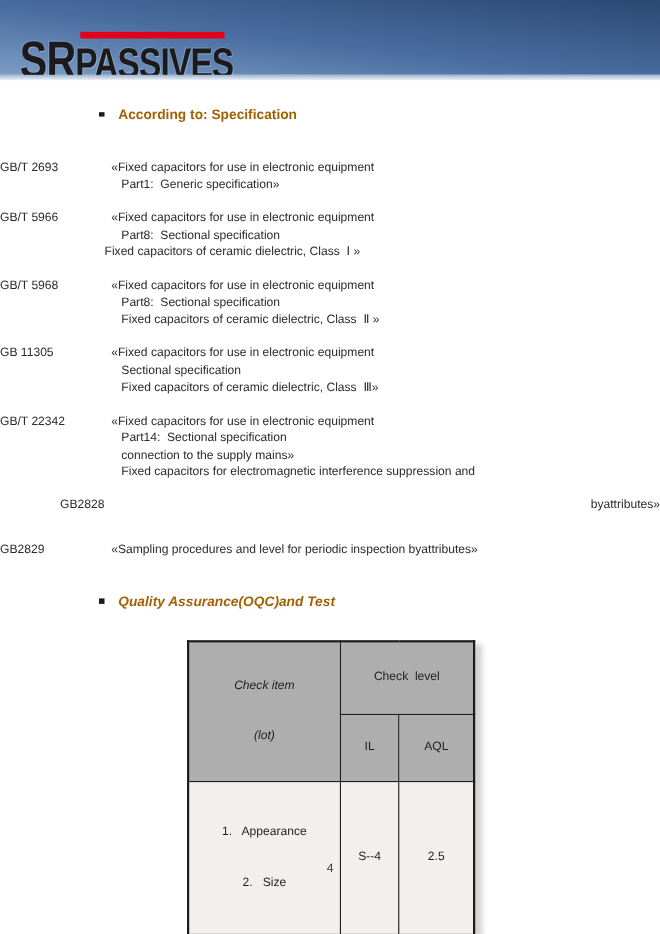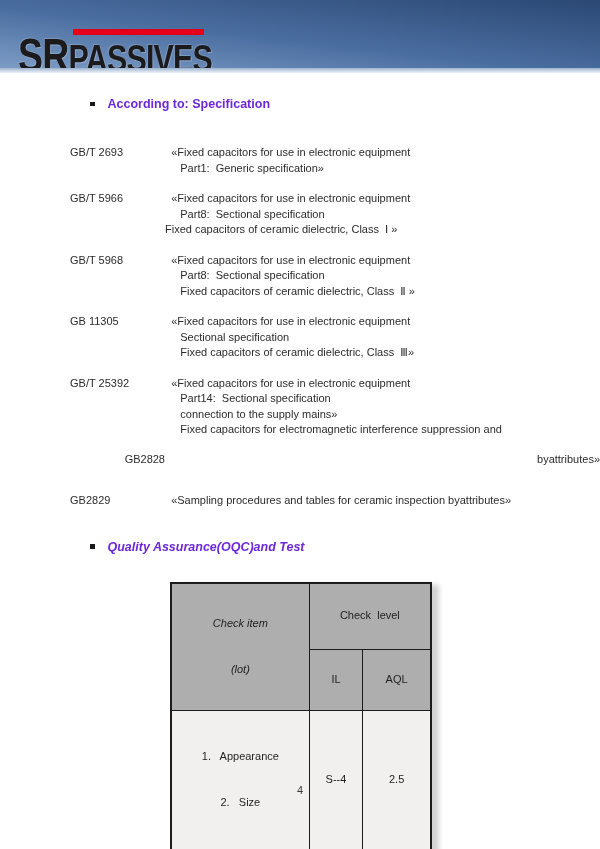--- a/index.html
+++ b/index.html
@@ -19,31 +19,31 @@
   .logo-bar { position:absolute; left:55px; top:17px; width:131px; height:6px; background:#e2001a; }
   .logo-text { position:absolute; left:0; top:20px; display:flex; align-items:baseline;
     transform:scaleX(0.78); transform-origin:left bottom;
     font-weight:bold; color:#1b1b1d; letter-spacing:-1px; line-height:1;
     text-shadow:1px 1px 0 rgba(255,255,255,0.28), -1px -1px 0 rgba(255,255,255,0.18); }
   .logo-sr { font-size:48px; }
   .logo-passives { font-size:39px; }
 
   
   .heading { display:flex; align-items:center; margin-left:90px; font-weight:bold;
-    font-size:12.5px; color:#6d28d9; }
+    font-size:12.5px; color:#a16207; }
   .heading .bullet { width:4.5px; height:4.5px; background:#1a1a1a; margin-right:13px; flex:0 0 auto; }
   .heading-spec { margin-top:24px; }
   .heading-quality { margin-top:31px;font-style:italic; }
 
   
   .spec-list { margin-top:34px; }
   .spec-entry { display:flex; margin-bottom:15px; font-size:11px; line-height:15.5px; }
   .spec-entry:nth-child(5) { margin-bottom:14px; }
   .spec-entry:nth-child(6) { margin-bottom:26px;text-align:right; }
-  .spec-label { margin-left:70px; width:95px; flex:0 0 auto; }
+  .spec-label { width:95px; flex:0 0 auto; }
   .spec-lines { flex:1 1 auto; }
   .spec-line { white-space:pre-wrap; }
 
   
   .check-table-wrap { margin-left:170px; margin-top:28px; width:262px;
     box-shadow:7px 3px 5px rgba(0,0,0,0.18); }
   table.check-table { border-collapse:collapse; width:262px; font-size:11px; color:#1f1f1f;
     border:2.5px solid #1c1c1c; }
   table.check-table th, table.check-table td {
     border:1.5px solid #1c1c1c; text-align:center; vertical-align:middle;
@@ -113,40 +113,40 @@
   <div class="spec-entry">
     <div class="spec-label">GB 11305</div>
     <div class="spec-lines">
       <div class="spec-line">  «Fixed capacitors for use in electronic equipment</div>
       <div class="spec-line">     Sectional specification</div>
       <div class="spec-line">     Fixed capacitors of ceramic dielectric, Class  Ⅲ»</div>
     </div>
   </div>
 
   <div class="spec-entry">
-    <div class="spec-label">GB/T 25392</div>
+    <div class="spec-label">GB/T 22342</div>
     <div class="spec-lines">
       <div class="spec-line">  «Fixed capacitors for use in electronic equipment</div>
       <div class="spec-line">     Part14:  Sectional specification</div>
       <div class="spec-line">     connection to the supply mains»</div>
       <div class="spec-line">     Fixed capacitors for electromagnetic interference suppression and</div>
     </div>
   </div>
 
   <div class="spec-entry">
     <div class="spec-label">GB2828</div>
     <div class="spec-lines">
       <div class="spec-line">byattributes»</div>
     </div>
   </div>
 
   <div class="spec-entry">
     <div class="spec-label">GB2829</div>
     <div class="spec-lines">
-      <div class="spec-line">  «Sampling procedures and tables for ceramic inspection byattributes»</div>
+      <div class="spec-line">  «Sampling procedures and level for periodic inspection byattributes»</div>
     </div>
   </div>
 
 </div>
 
 <div class="heading heading-quality">
   <span class="bullet"></span>
   <span>Quality Assurance(OQC)and Test</span>
 </div>
 

